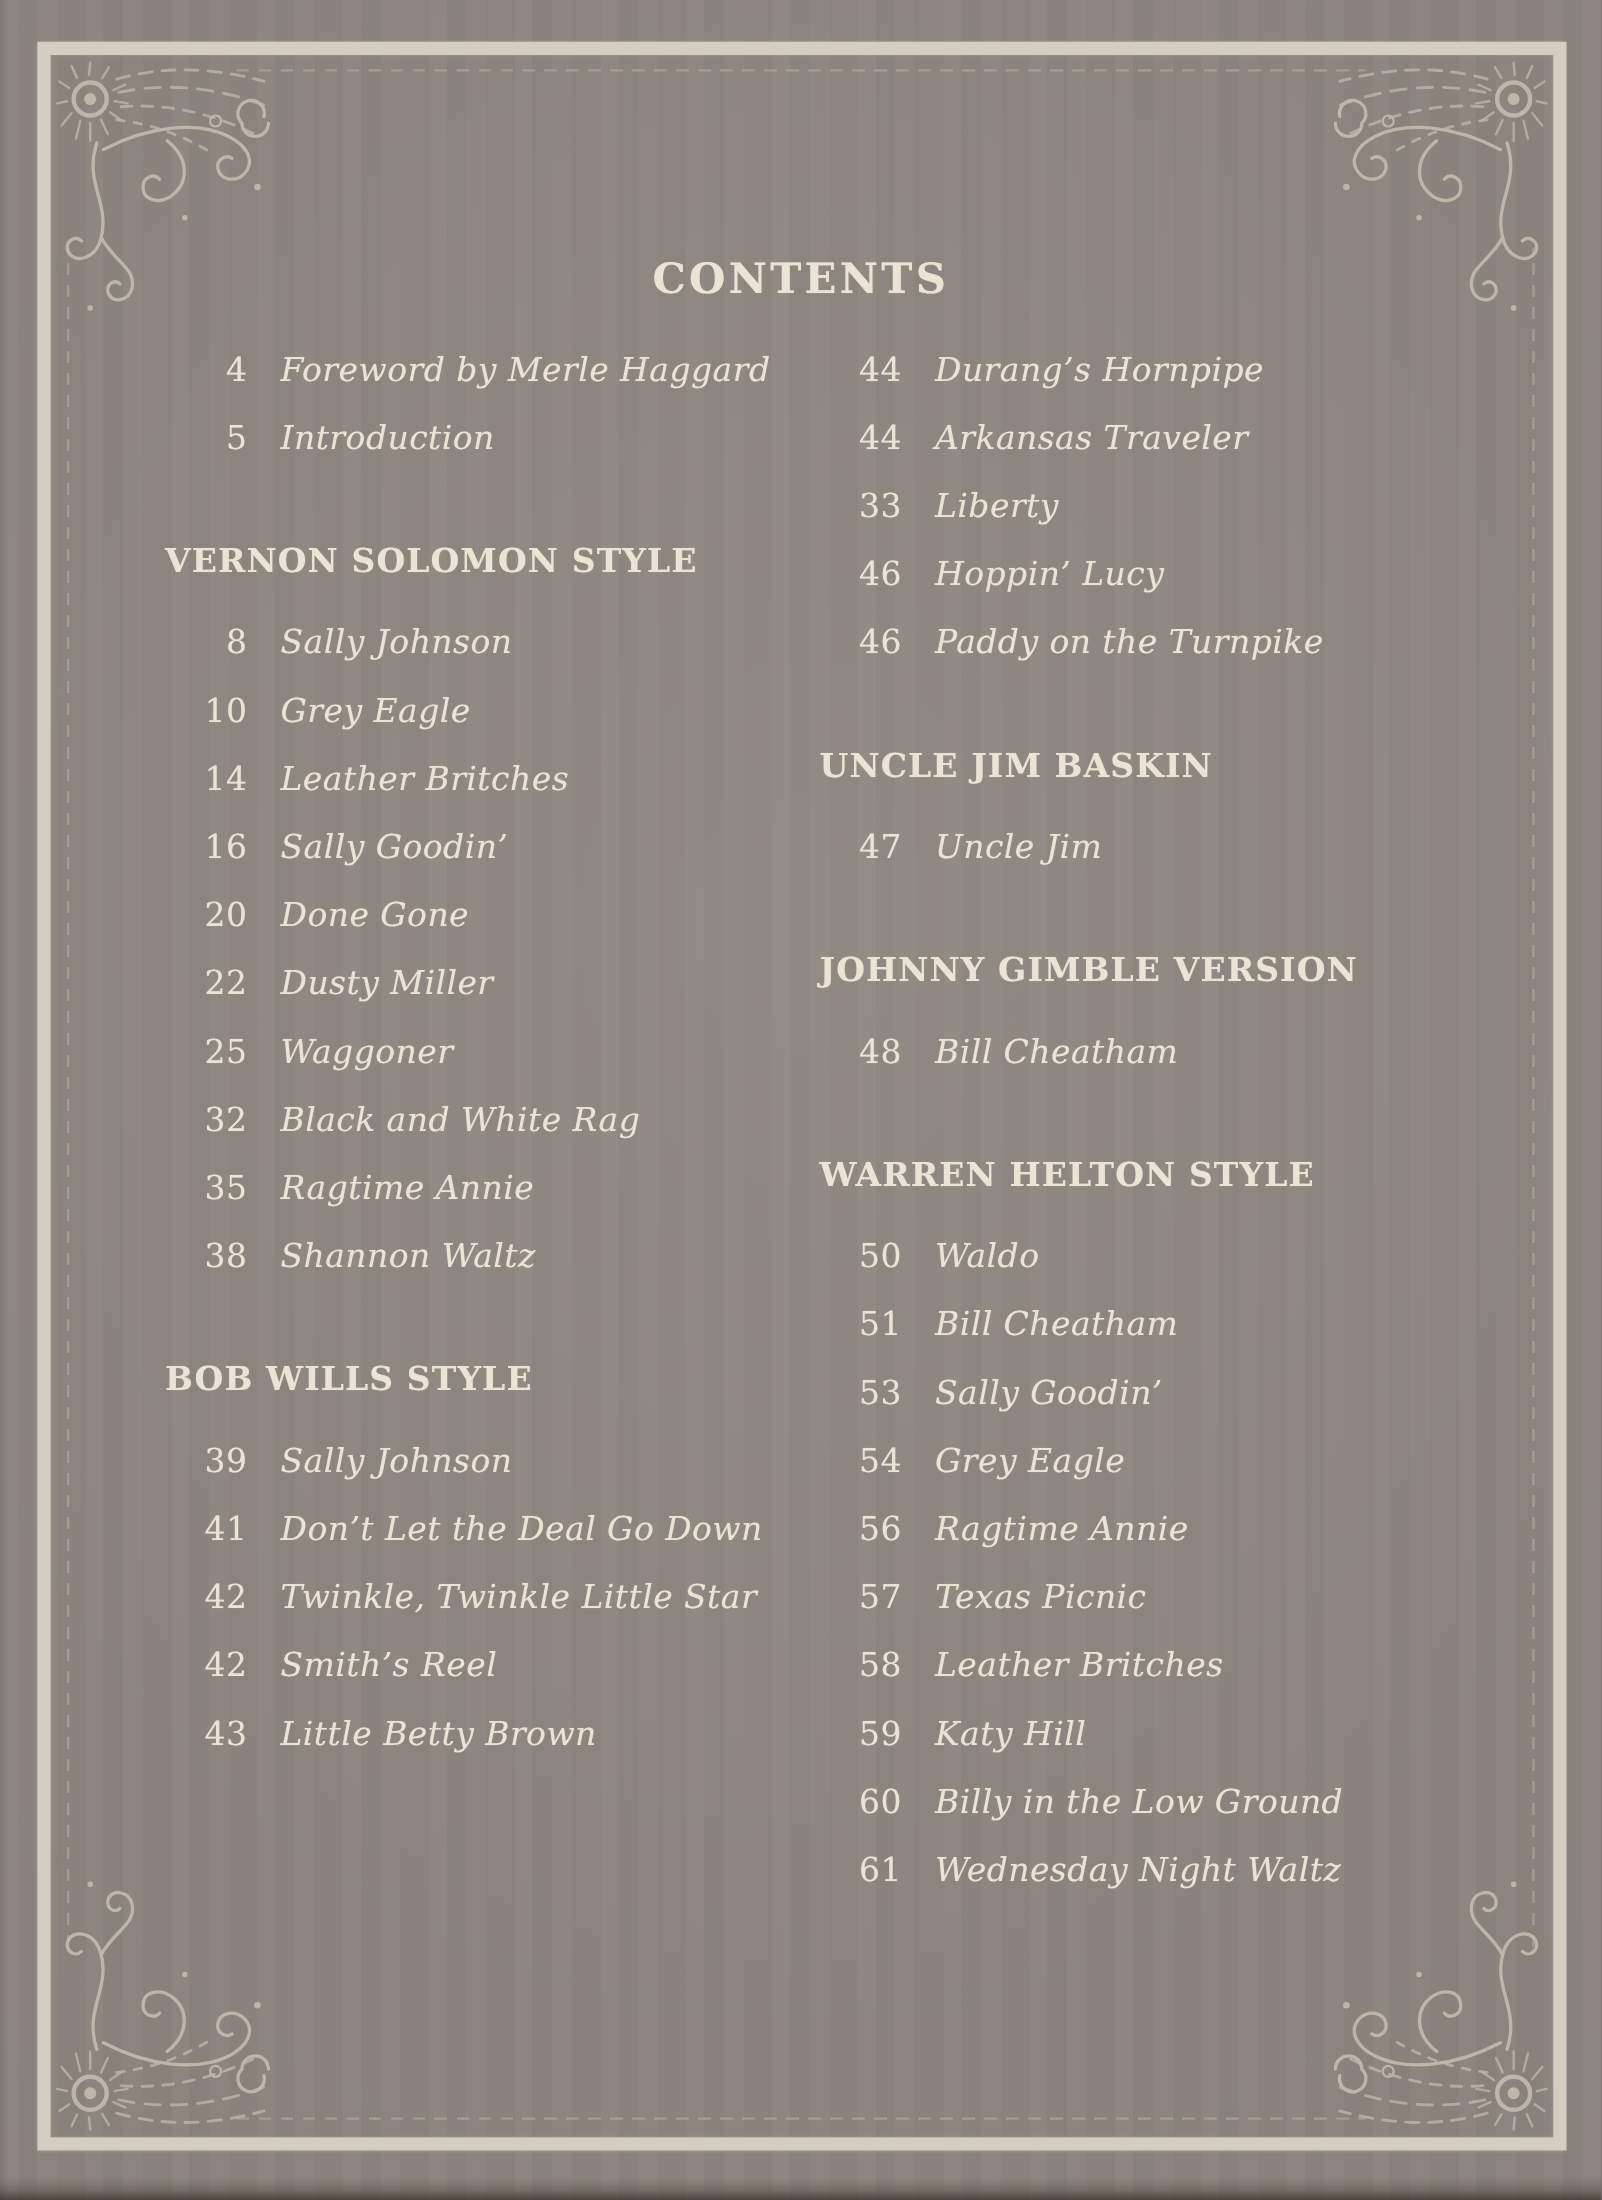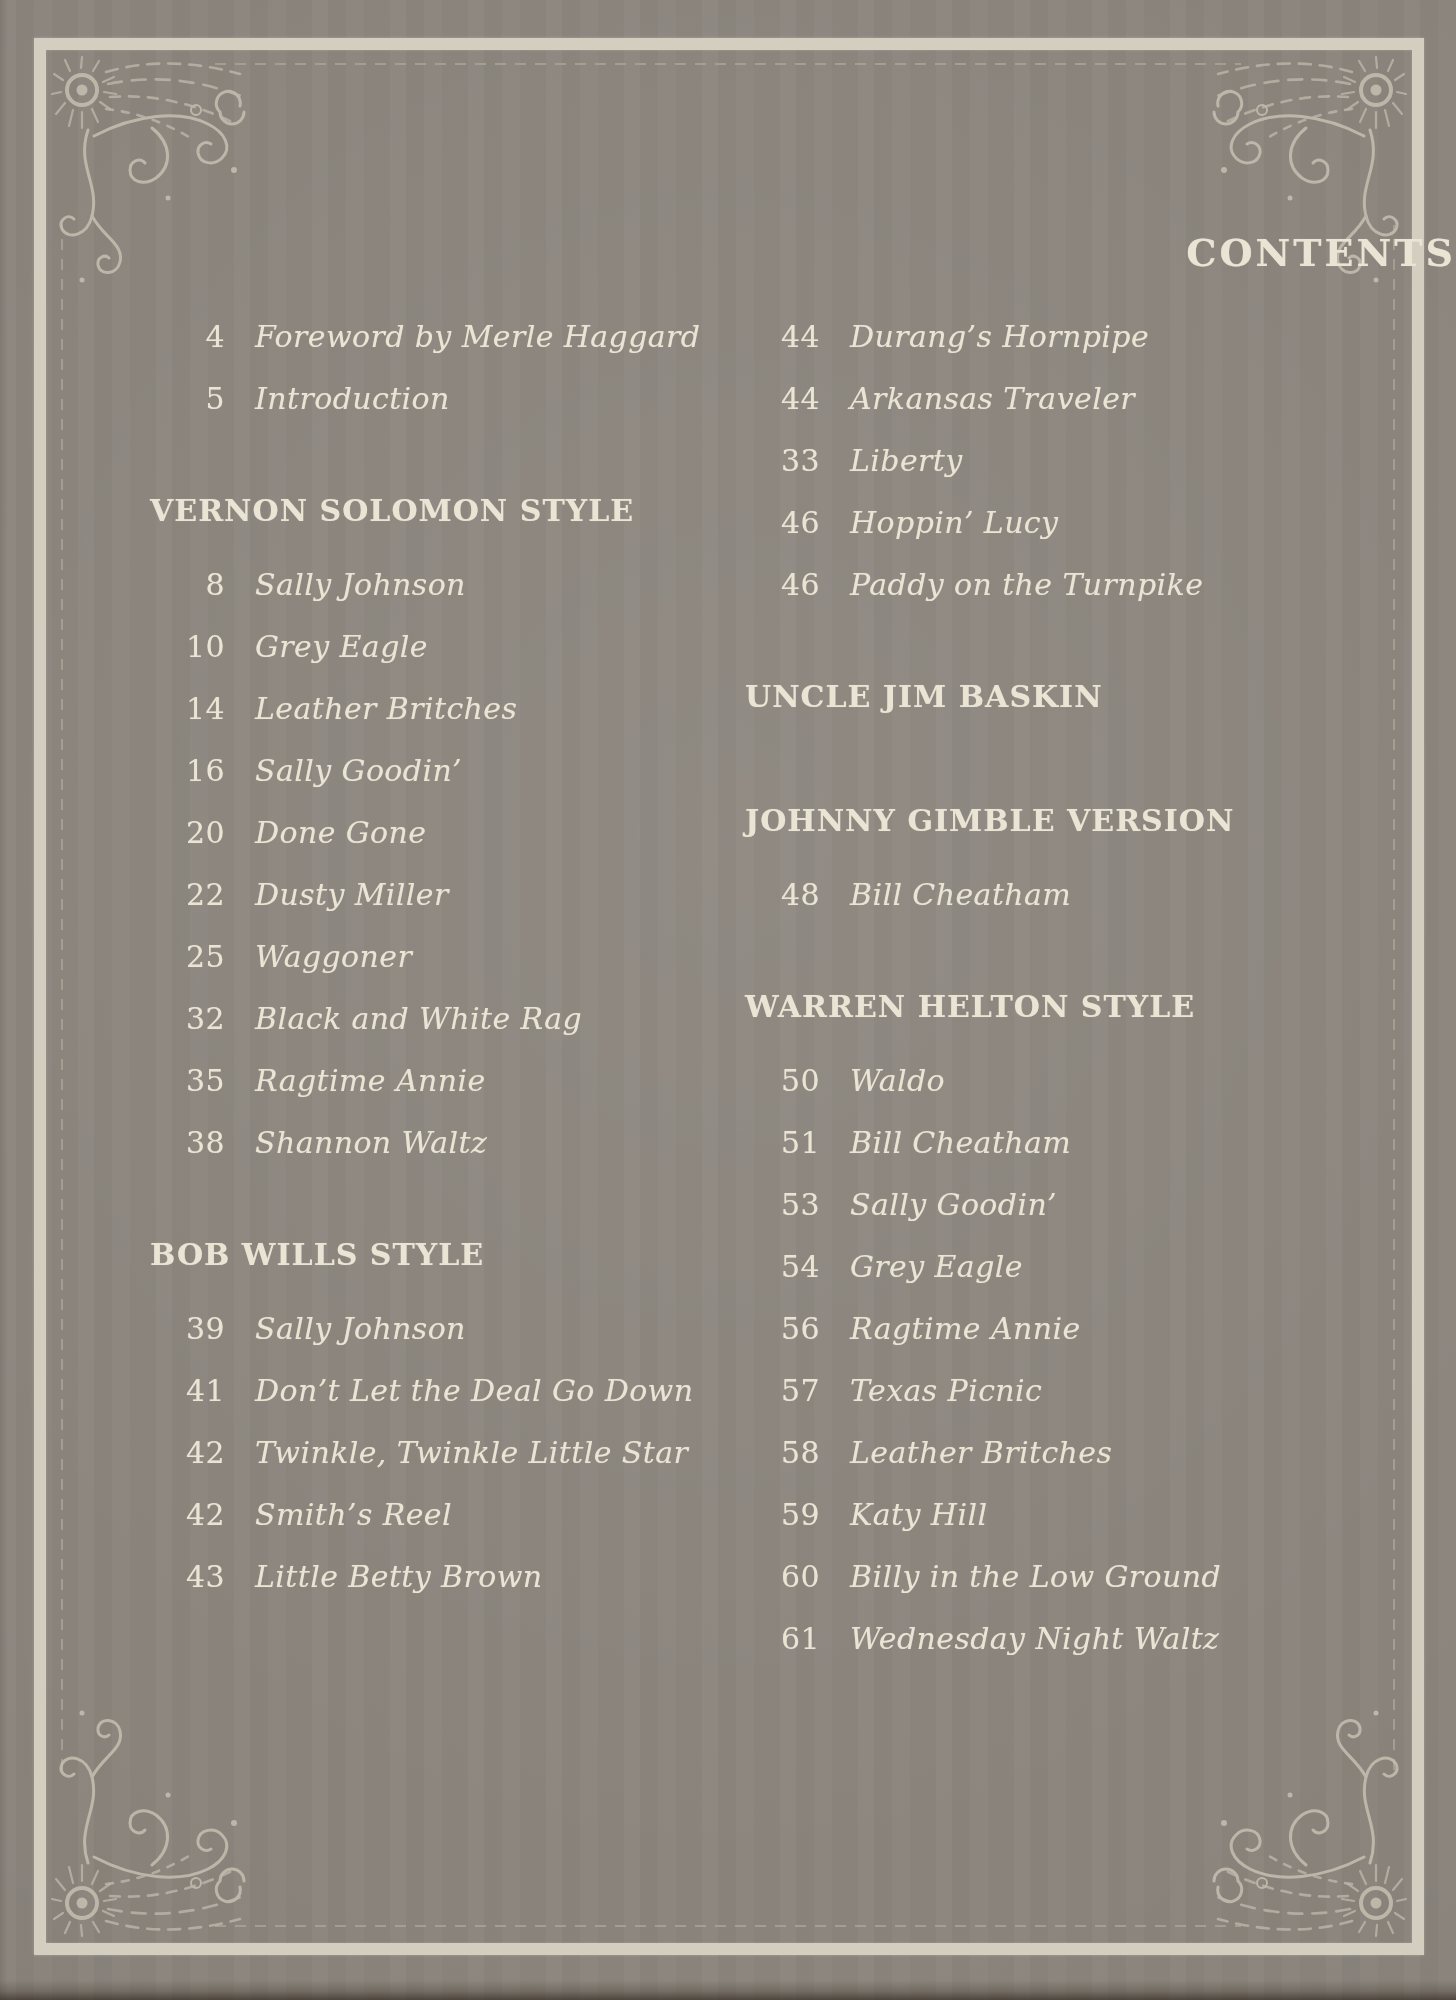--- a/index.html
+++ b/index.html
@@ -67,21 +67,21 @@
     position: absolute; width: 240px; height: 240px;
     color: var(--ornament);
   }
   .ornament.tl { left: 48px; top: 52px; }
   .ornament.tr { right: 46px; top: 52px; transform: scaleX(-1); }
   .ornament.bl { left: 48px; bottom: 59px; transform: scaleY(-1); }
   .ornament.br { right: 46px; bottom: 59px; transform: scale(-1,-1); }
   
   .title {
     position: absolute; top: 234px; left: 0; width: 100%;
-    text-align: right;
+    text-align: center;
     font-size: 38px; font-weight: bold; letter-spacing: 3px;
     line-height: 1;
     text-shadow: 0 0 1px rgba(238,232,218,0.5);
   }
   
   .col {
     position: absolute; top: 306px;
     font-size: 30px; letter-spacing: 0.4px;
     text-shadow: 0 0 1px rgba(238,232,218,0.4);
   }
@@ -257,20 +257,24 @@
       <div class="row entry">
         <span class="num">46</span>
         <span class="entry-title">Hoppin’ Lucy</span>
       </div>
       <div class="row entry">
         <span class="num">46</span>
         <span class="entry-title">Paddy on the Turnpike</span>
       </div>
       <div class="row spacer"></div>
       <div class="row section">UNCLE JIM BASKIN</div>
+      <div class="row entry">
+        <span class="num">47</span>
+        <span class="entry-title">Uncle Jim</span>
+      </div>
       <div class="row spacer"></div>
       <div class="row section">JOHNNY GIMBLE VERSION</div>
       <div class="row entry">
         <span class="num">48</span>
         <span class="entry-title">Bill Cheatham</span>
       </div>
       <div class="row spacer"></div>
       <div class="row section">WARREN HELTON STYLE</div>
       <div class="row entry">
         <span class="num">50</span>

